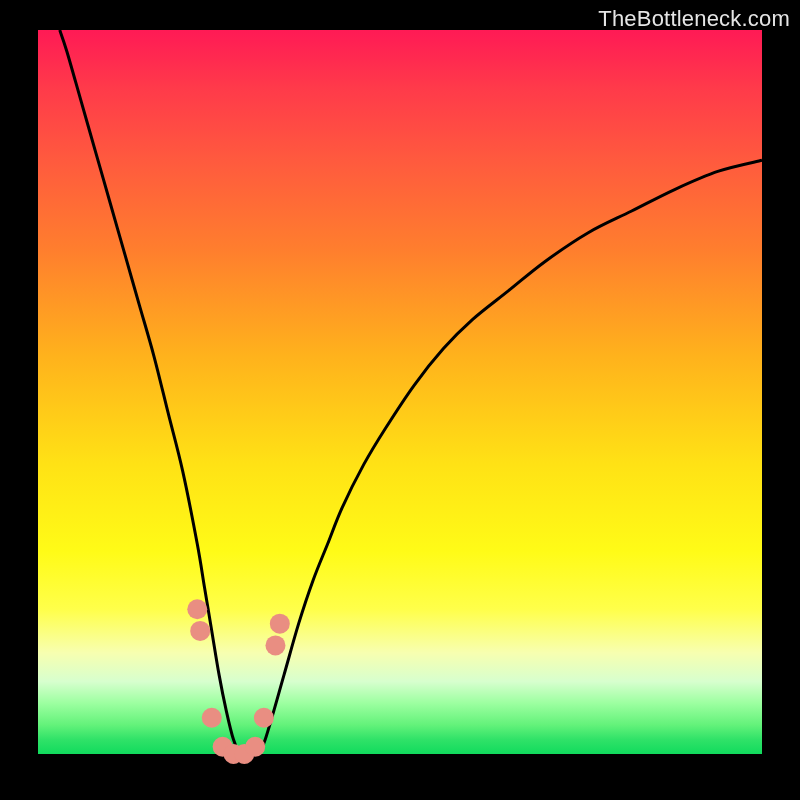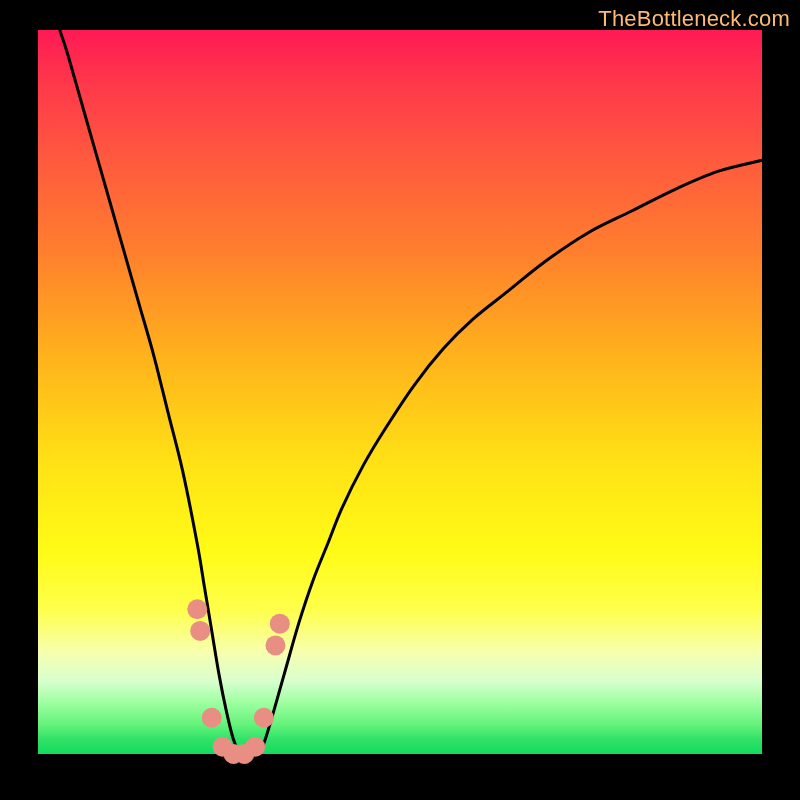--- a/index.html
+++ b/index.html
@@ -39,21 +39,21 @@
       #9cffa0 93%,
       #63f27a 96%,
       #30e268 98%,
       #11db5d 100%
     );
   }
   .watermark {
     position: absolute;
     top: 6px;
     right: 10px;
-    color: #fdba74;
+    color: #e5e5e5;
     font-size: 22px;
     letter-spacing: 0.2px;
     font-weight: 400;
   }
   svg.curve-layer {
     position: absolute;
     left: 0;
     top: 0;
     width: 724px;
     height: 724px;

